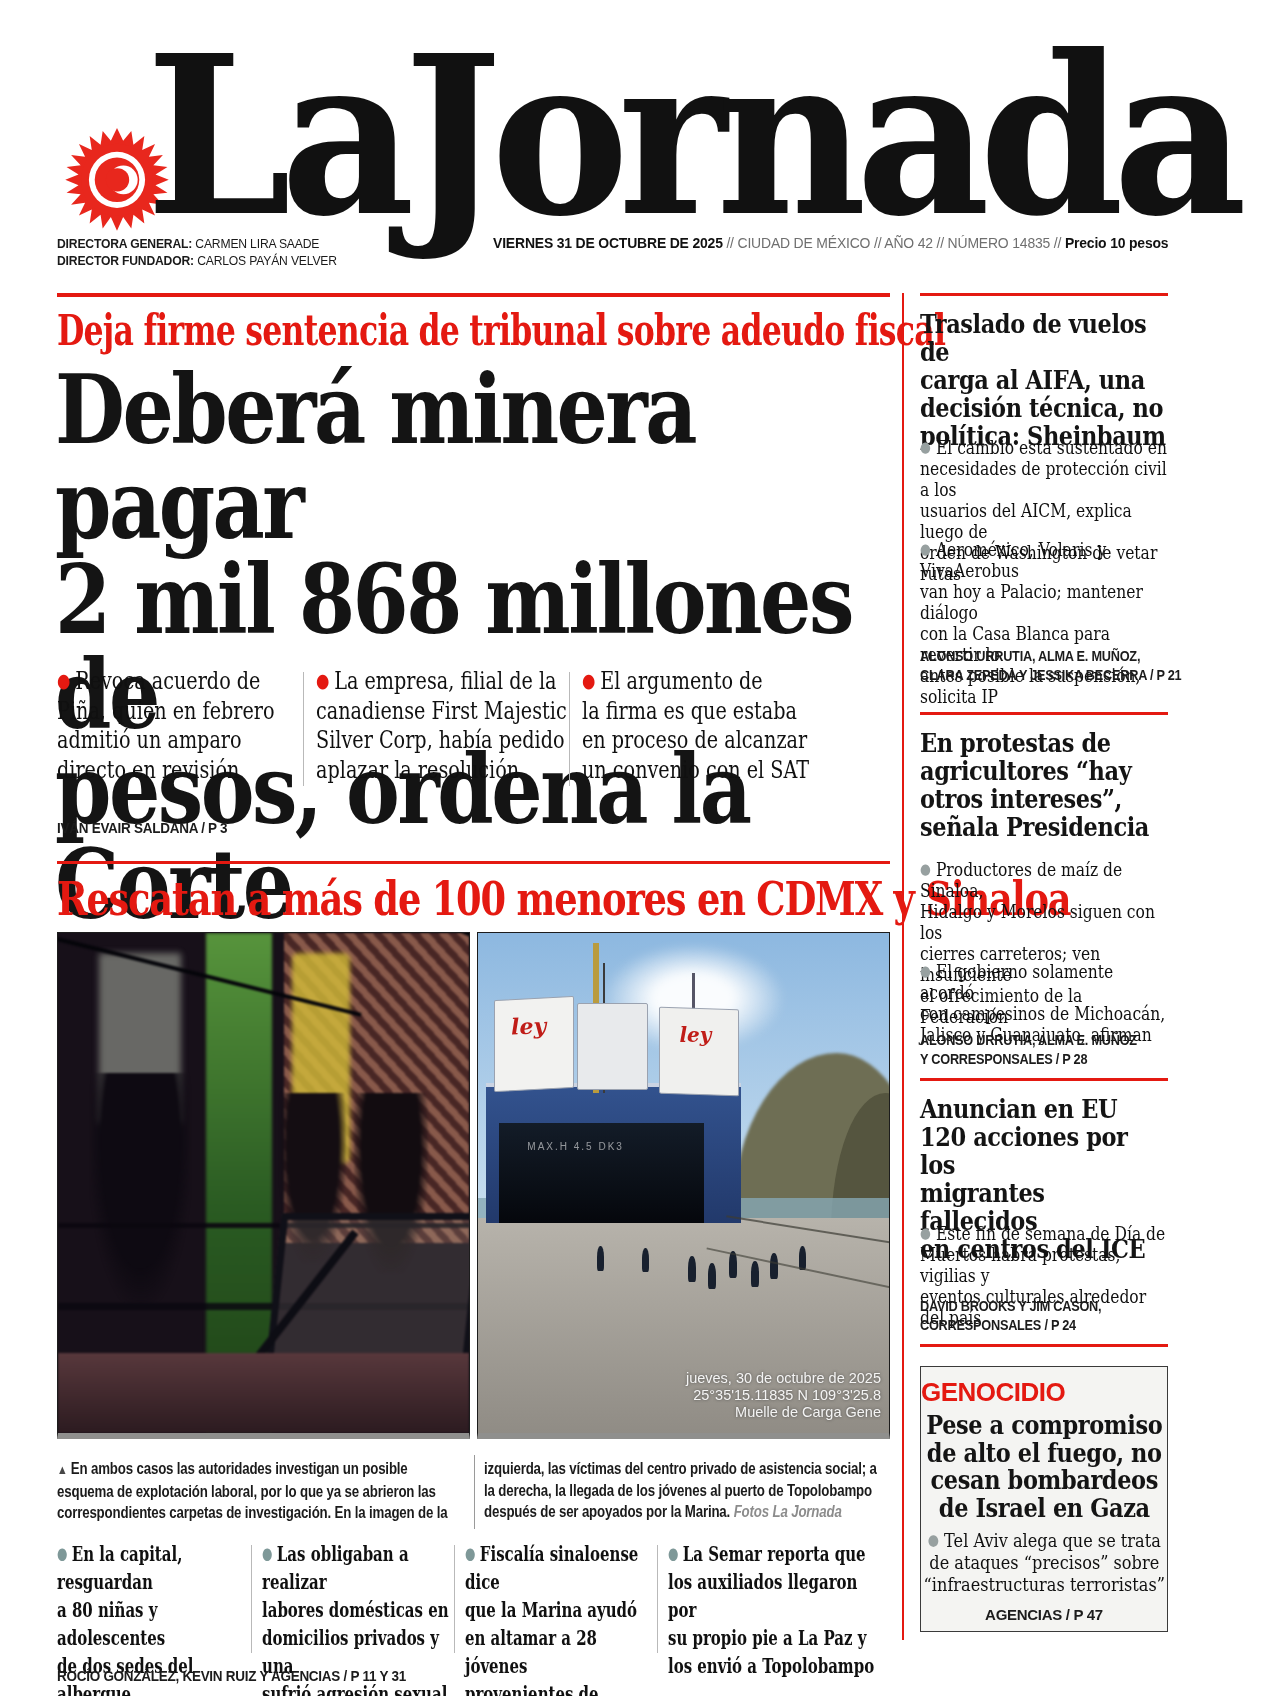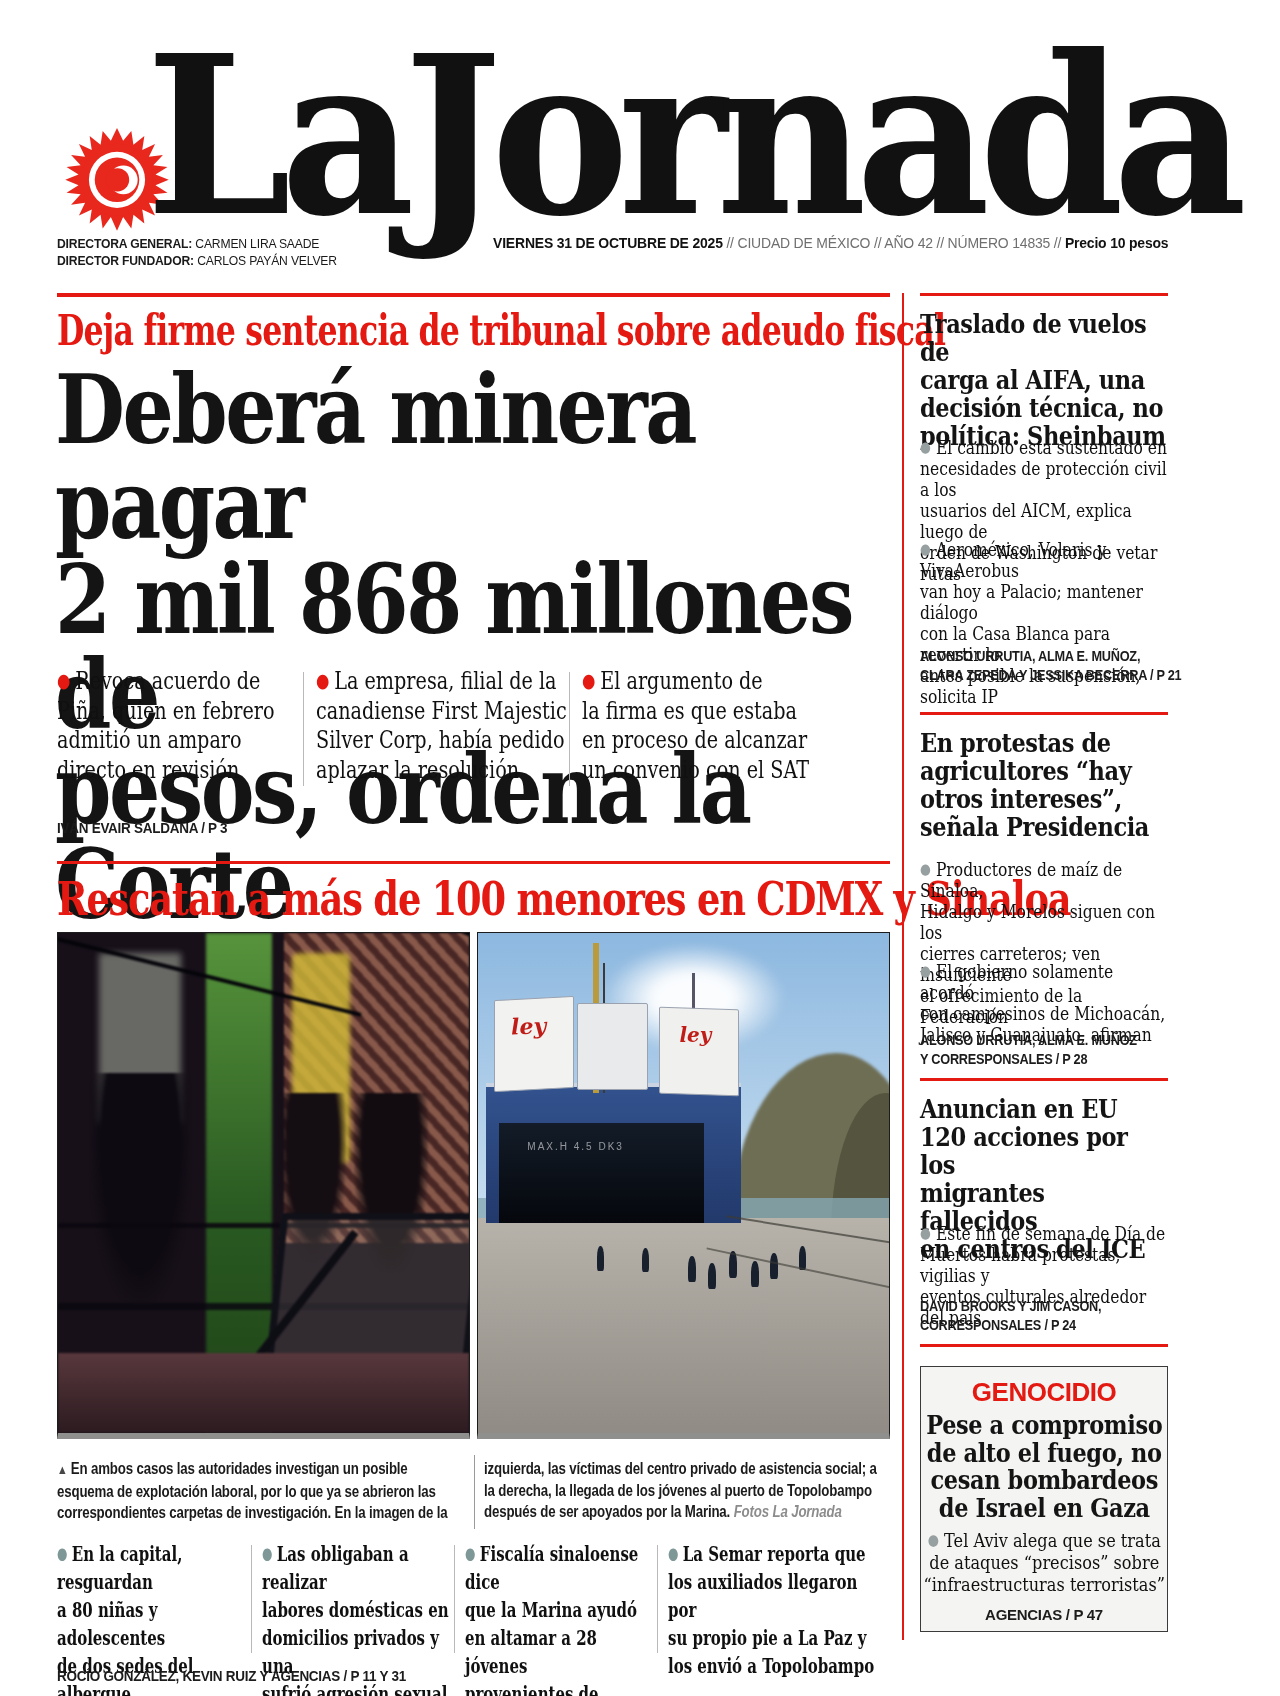--- a/index.html
+++ b/index.html
@@ -125,20 +125,21 @@
       <div class="fig" style="left:40%;top:63%;width:7px;height:24px;"></div>
       <div class="fig" style="left:51%;top:64.5%;width:8px;height:26px;"></div>
       <div class="fig" style="left:56%;top:66%;width:8px;height:26px;"></div>
       <div class="fig" style="left:61%;top:63.5%;width:8px;height:27px;"></div>
       <div class="fig" style="left:66.5%;top:65.5%;width:8px;height:26px;"></div>
       <div class="fig" style="left:71%;top:64%;width:8px;height:26px;"></div>
       <div class="fig" style="left:78%;top:62.5%;width:7px;height:24px;"></div>
       <div class="abs" style="left:60%;top:60%;width:55%;height:2px;background:#3c3c34;transform:rotate(9deg);opacity:.7;"></div>
       <div class="abs" style="left:55%;top:68%;width:60%;height:2px;background:#3c3c34;transform:rotate(12deg);opacity:.6;"></div>
     </div>
+    <div class="abs sans" style="right:8px;bottom:12px;text-align:right;font-size:14.5px;line-height:17px;color:rgba(255,255,255,.92);text-shadow:0 0 3px rgba(60,60,60,.8);">jueves, 30 de octubre de 2025<br>25°35'15.11835 N 109°3'25.8<br>Muelle de Carga Gene</div>
   </div>
 
   <div class="vdiv" style="left:474px;top:1455px;height:74px;background:#9a9a9a;"></div>
   <div class="abs sansB" style="left:57px;top:1458px;font-size:16px;line-height:21.5px;width:500px;transform:scaleX(.83);transform-origin:0 0;color:#1b1b1b;letter-spacing:-.2px;">
     <span style="color:#474747;font-size:13px;margin-right:4px;">▲</span><span>En ambos casos las autoridades investigan un posible<br>esquema de explotación laboral, por lo que ya se abrieron las<br>correspondientes carpetas de investigación. En la imagen de la</span>
   </div>
   <div class="abs sansB" style="left:484px;top:1458px;font-size:16px;line-height:21.5px;width:500px;transform:scaleX(.83);transform-origin:0 0;color:#1b1b1b;letter-spacing:-.2px;">
     <span>izquierda, las víctimas del centro privado de asistencia social; a<br>la derecha, la llegada de los jóvenes al puerto de Topolobampo<br>después de ser apoyados por la Marina.</span><span style="color:#8c8c8c;font-style:italic;"> Fotos La Jornada</span>
   </div>
 
@@ -185,21 +186,21 @@
 
   <div class="abs serifB" style="left:920px;top:1095px;font-size:26.5px;line-height:28px;letter-spacing:-.5px;width:292px;transform:scaleX(.85);transform-origin:0 0;color:#141414;">Anuncian en EU<br>120 acciones por los<br>migrantes fallecidos<br>en centros del ICE</div>
   <div class="abs" style="left:920px;top:1222px;font-size:18.5px;line-height:21px;width:300px;transform:scaleX(.84);transform-origin:0 0;color:#101010;">
     <span class="dot" style="color:#97a0a0;">●</span><span>Este fin de semana de Día de<br>Muertos habrá protestas, vigilias y<br>eventos culturales alrededor del país</span>
   </div>
   <div class="abs byline cx85" style="left:920px;top:1296px;white-space:nowrap;transform:scaleX(.85);transform-origin:0 0;">DAVID BROOKS Y JIM CASON,<br>CORRESPONSALES / P 24</div>
 
   <div class="abs rule" style="left:920px;top:1344px;width:248px;height:3px;"></div>
 
   <div class="abs" style="left:920px;top:1366px;width:246px;height:264px;background:#f4f4f2;border:1.5px solid #3a3a3a;">
-    <div class="abs sansB red" style="left:0;top:10px;width:100%;text-align:center;font-size:26px;letter-spacing:-.5px;">GENOCIDIO</div>
+    <div class="abs sansB red" style="left:0;top:10px;width:100%;font-size:26px;letter-spacing:-.5px;">GENOCIDIO</div>
     <div class="abs serifB" style="left:0;top:44px;font-size:26.5px;line-height:27.5px;letter-spacing:-.5px;width:290px;text-align:center;transform:scaleX(.85);transform-origin:0 0;color:#141414;">Pese a compromiso<br>de alto el fuego, no<br>cesan bombardeos<br>de Israel en Gaza</div>
     <div class="abs" style="left:0;top:162px;font-size:19px;line-height:22px;width:290px;text-align:center;transform:scaleX(.85);transform-origin:0 0;color:#101010;">
       <span class="dot" style="color:#97a0a0;">●</span><span>Tel Aviv alega que se trata<br>de ataques “precisos” sobre<br>“infraestructuras terroristas”</span>
     </div>
     <div class="abs byline" style="left:0;top:238px;width:100%;text-align:center;">AGENCIAS / P 47</div>
   </div>
 
 </div>
 
 </body></html>

